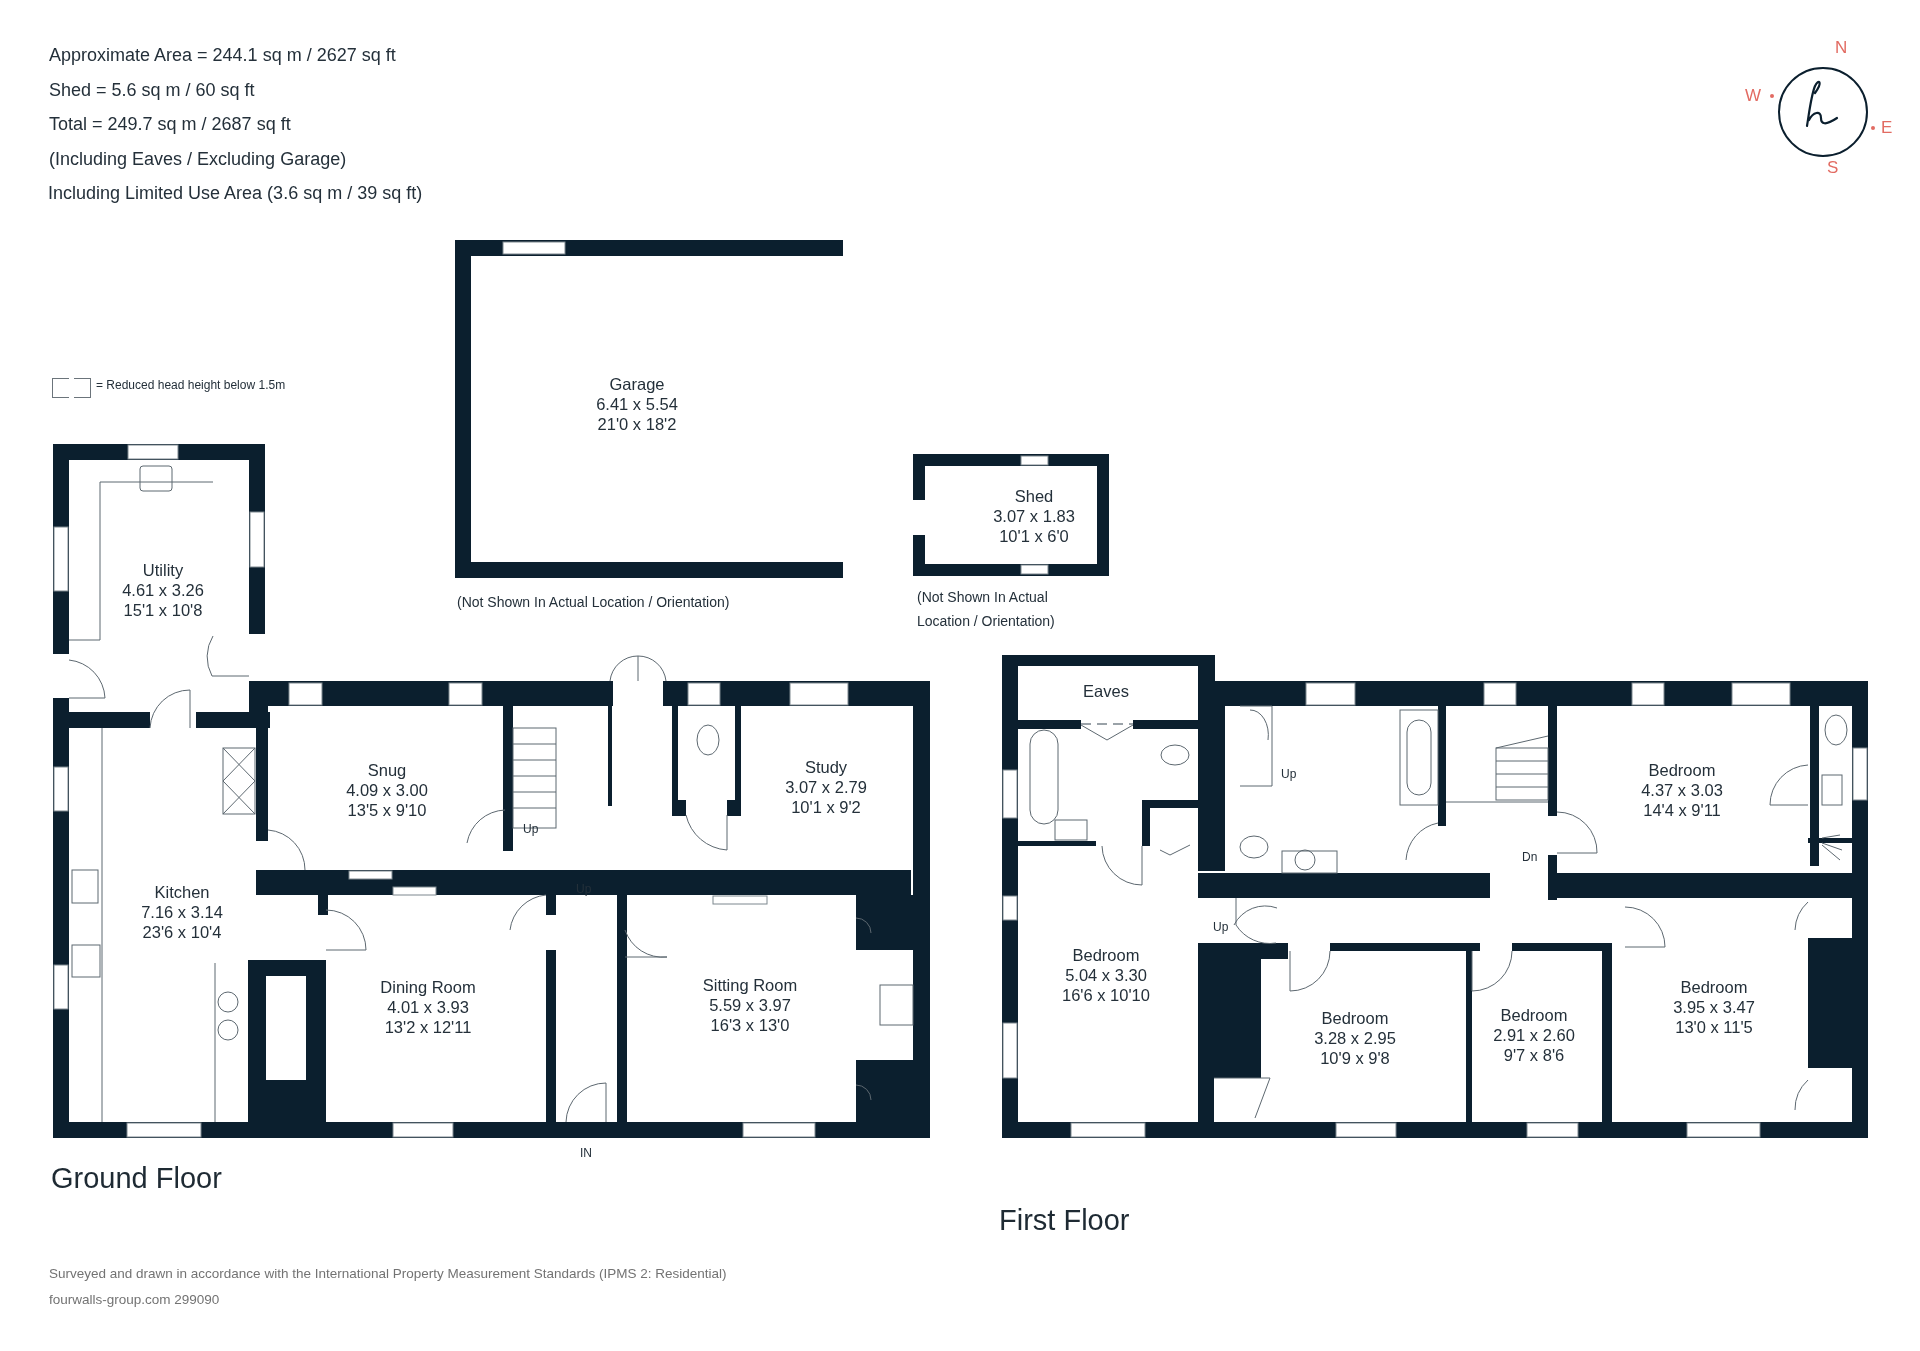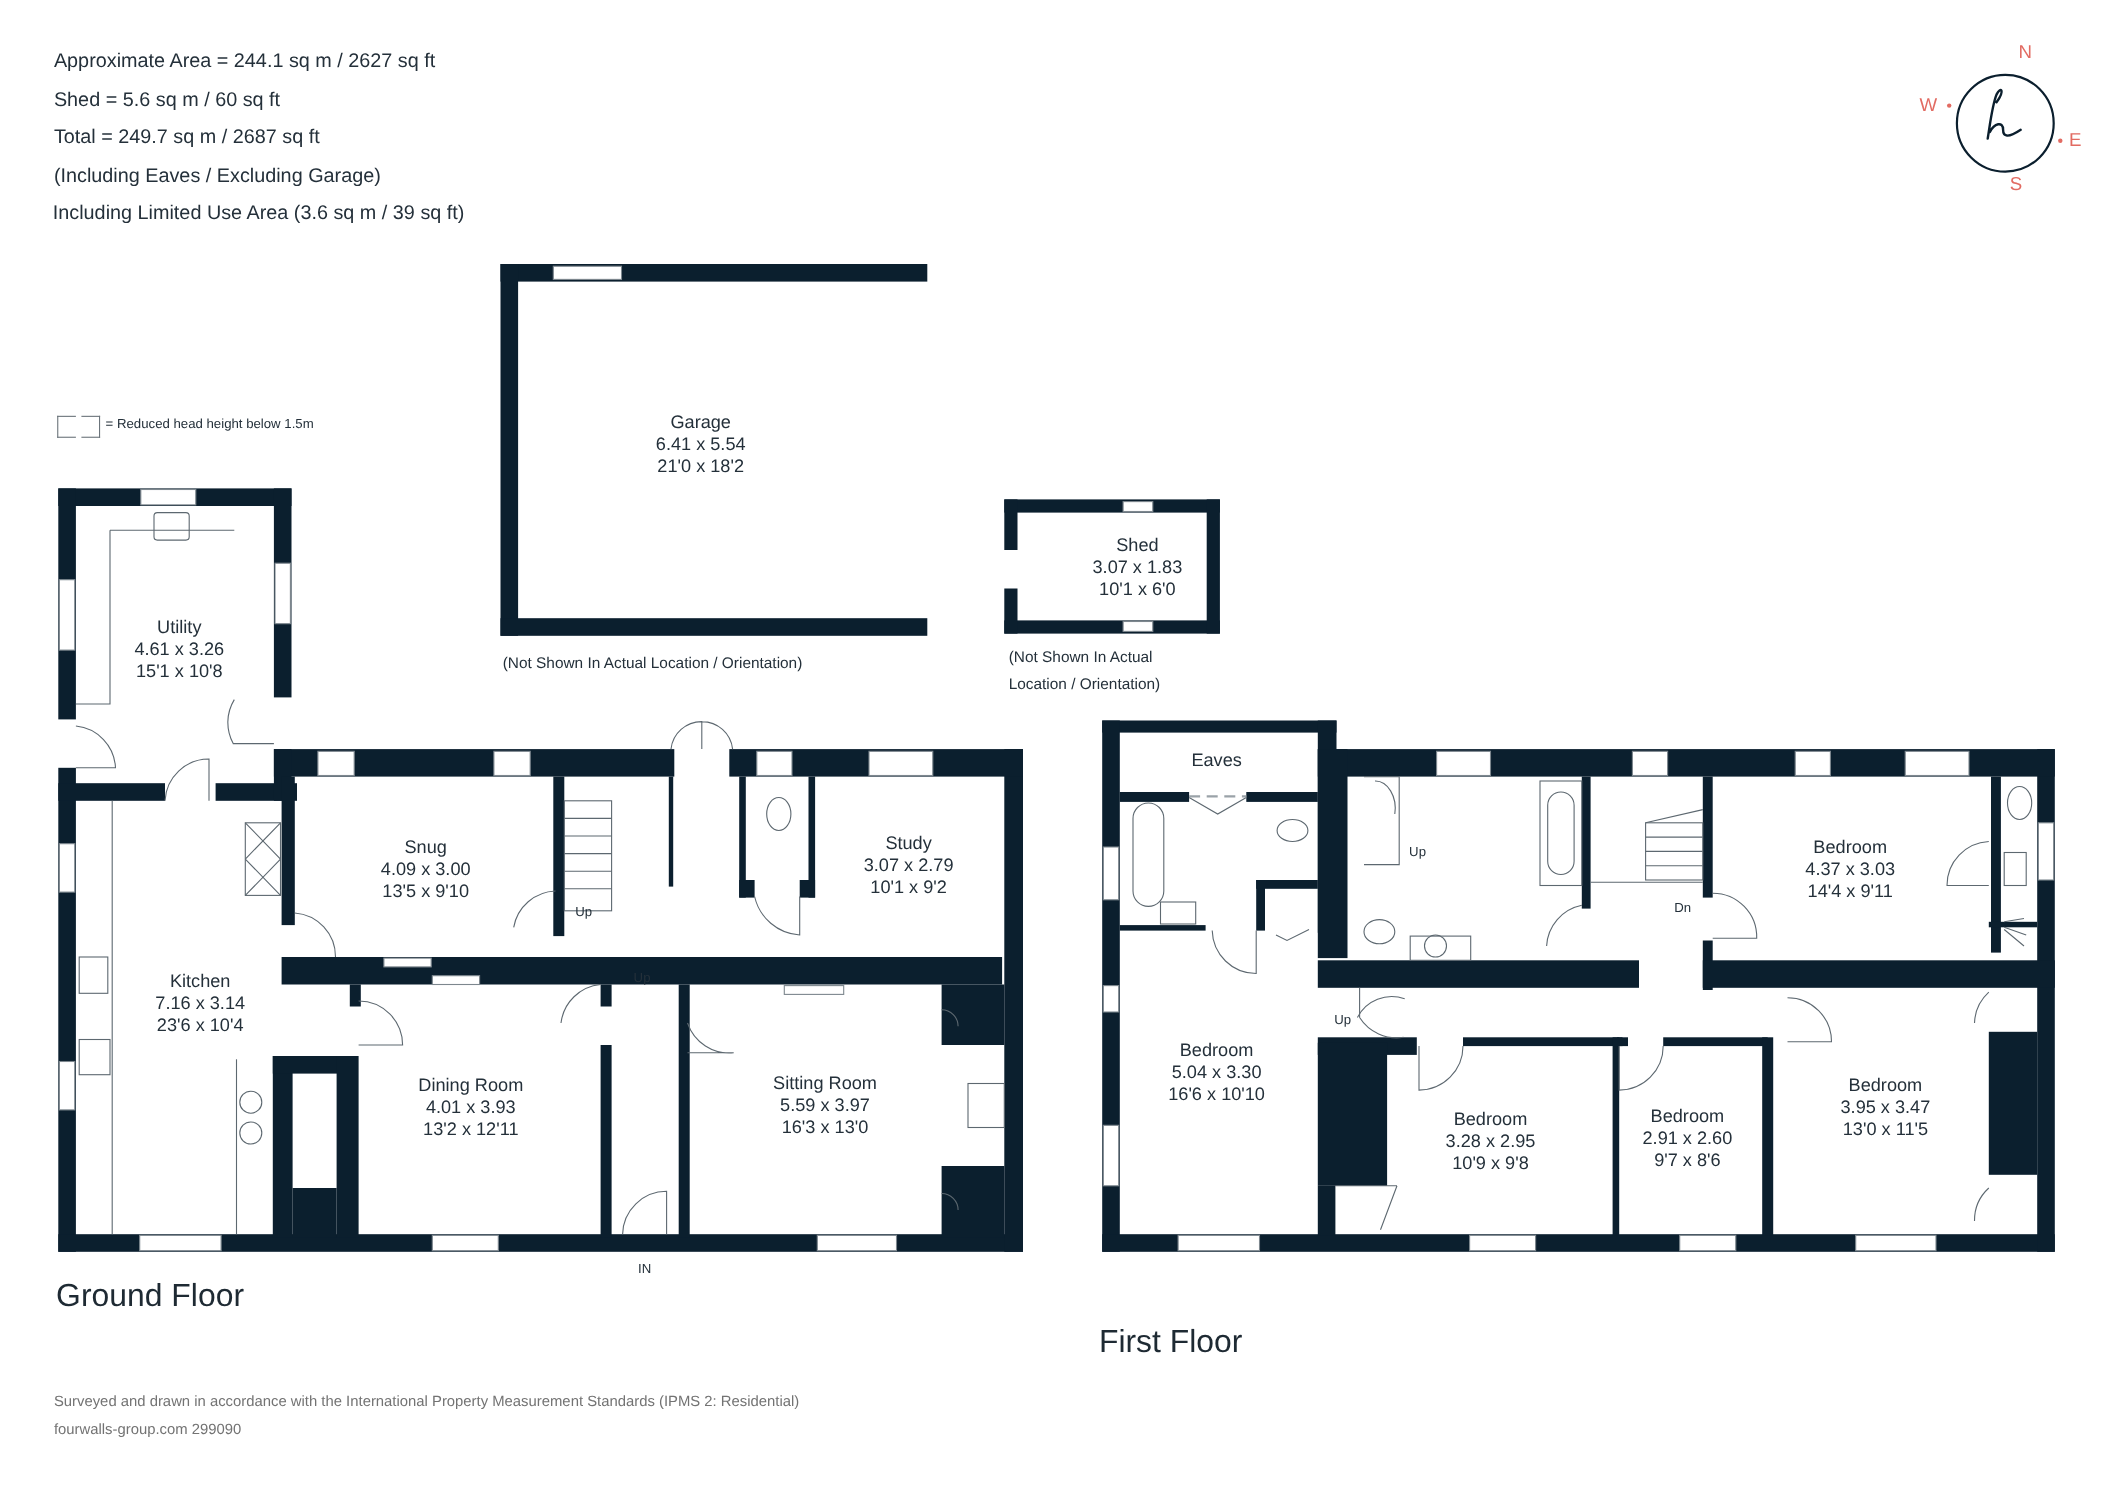--- a/index.html
+++ b/index.html
@@ -335,17 +335,17 @@
   <div>2.91 x 2.60</div>
   <div>9'7 x 8'6</div>
 </div>
 <div class="room-label" style="left:1714px;top:977px">
   <div>Bedroom</div>
   <div>3.95 x 3.47</div>
   <div>13'0 x 11'5</div>
 </div>
 <span class="small-lbl" style="left:1281px;top:767px">Up</span>
 <span class="small-lbl" style="left:1213px;top:920px">Up</span>
-<span class="small-lbl" style="left:1522px;top:818px">Dn</span>
+<span class="small-lbl" style="left:1522px;top:850px">Dn</span>
 <div class="floor-title" style="left:999px;top:1204px">First Floor</div>
 
 <div class="footer-line" style="top:1266px">Surveyed and drawn in accordance with the International Property Measurement Standards (IPMS 2: Residential)</div>
 <div class="footer-line" style="top:1292px">fourwalls-group.com 299090</div>
 
 </body></html>

